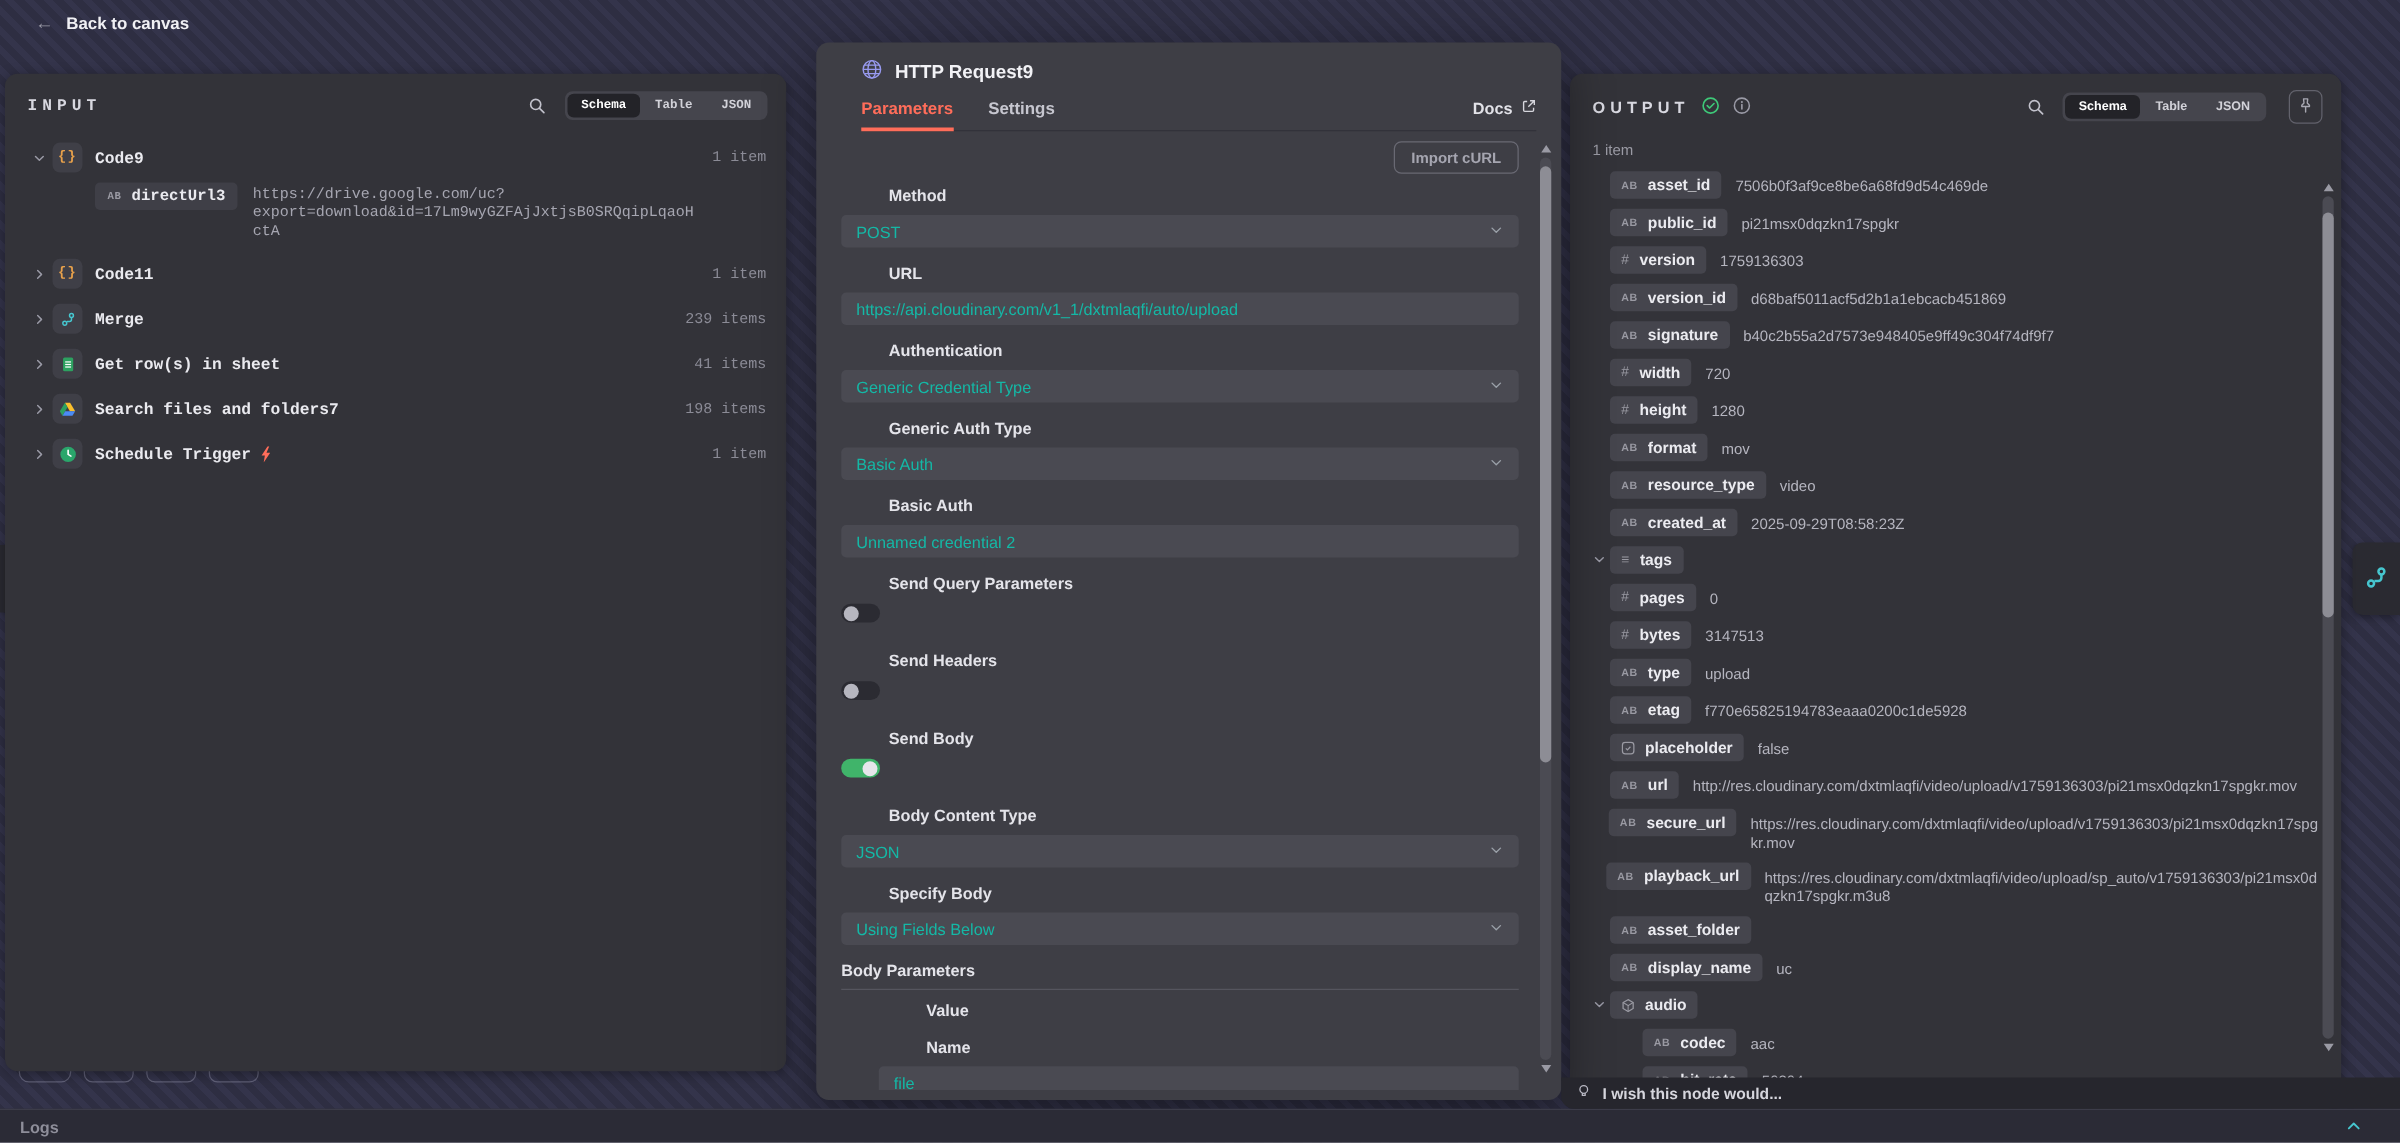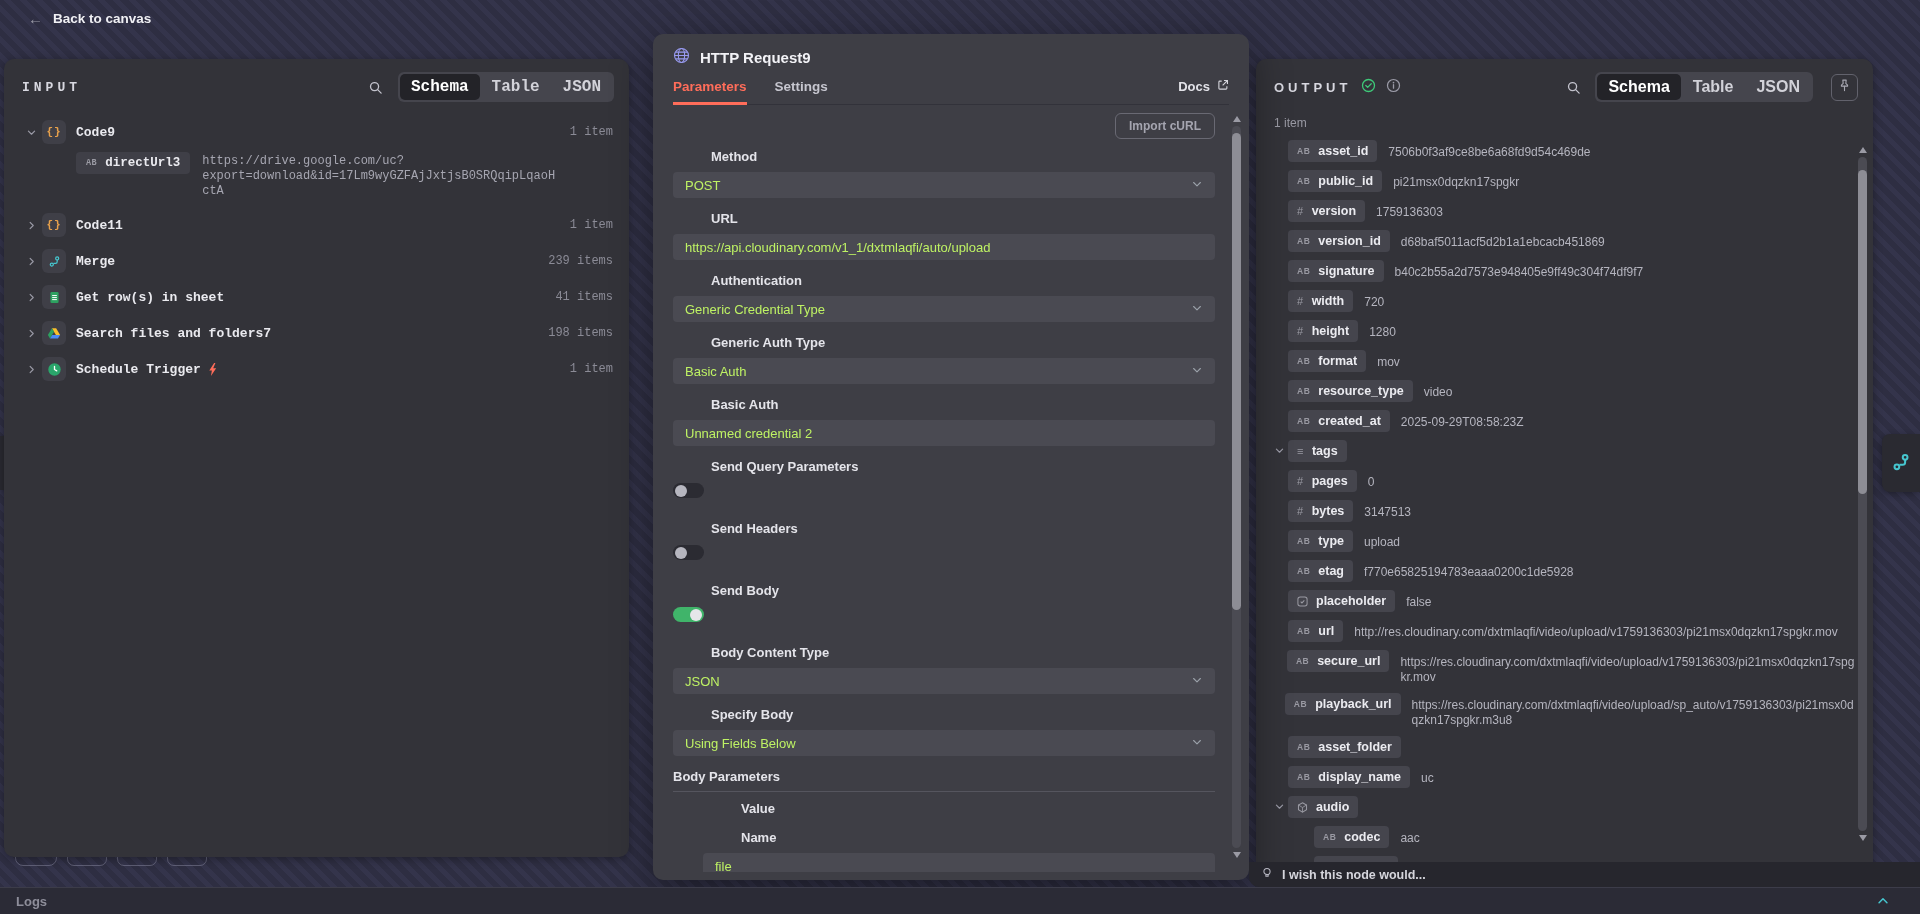--- a/index.html
+++ b/index.html
@@ -18,21 +18,21 @@
 
   
   .panel { background:#333339; border-radius:10px; box-shadow:0 2px 10px rgba(0,0,0,.35); z-index:2; overflow:hidden; }
   #input-panel  { left:4px;  top:59px; width:625px; height:798px;font-family:Liberation Mono, monospace; }
   #output-panel { left:1256px; top:59px; width:617px; height:828px; }
   .panel-header { display:flex; align-items:center; padding:13px 15px 10px 18px; gap:10px; }
   .panel-title { font-size:13px; font-weight:700; letter-spacing:4px; color:#d8d8e0; }
   .hdr-spacer { flex:1; }
   .icon-btn { display:flex; align-items:center; justify-content:center; width:24px; height:24px; cursor:pointer; }
   .seg { display:flex; background:#45454d; border-radius:6px; padding:2px; gap:1px; }
-  .seg-opt { font-size:16px; font-weight:600; color:#d2d2d9; padding:4px 11px; border-radius:5px; cursor:pointer; }
+  .seg-opt { font-size:10px; font-weight:600; color:#d2d2d9; padding:4px 11px; border-radius:5px; cursor:pointer; }
   .seg-opt.active { background:#232328; color:#ffffff; font-weight:700; }
   .pin-btn { width:27px; height:27px; border:1px solid #62626c; border-radius:6px; display:flex; align-items:center; justify-content:center; margin-left:8px; cursor:pointer; }
 
   
   .tree { padding:8px 16px 0 16px; }
   .trow { display:flex; align-items:center; height:24px; margin-bottom:12px; cursor:pointer; }
   .tchev { width:22px; display:flex; align-items:center; justify-content:center; cursor:pointer; }
   .nicon { width:24px; height:24px; border-radius:6px; background:#3f3f47; display:flex; align-items:center; justify-content:center; margin-right:10px; }
   .tlabel { font-size:13px; font-weight:700; color:#eaeaef; }
   .tbolt { margin-left:7px; display:flex; align-items:center; }
@@ -40,34 +40,34 @@
   .tchild { display:flex; align-items:flex-start; margin:-4px 0 14px 56px; }
   .pill { display:inline-flex; align-items:center; gap:8px; background:#3f3f47; border-radius:4px; padding:4px 10px; cursor:pointer; }
   .glyph { color:#9a9aa3; font-size:8.5px; font-weight:700; letter-spacing:.5px; display:flex; align-items:center; }
   .glyph.num, .glyph.arr { font-size:11px; font-weight:400; }
   .pill-key { font-size:12.5px; font-weight:700; color:#eaeaef; }
   .tchild-val { font-size:12px; color:#a6a6b1; margin-left:12px; line-height:15px; max-width:355px; overflow-wrap:break-word; word-break:break-word; padding-top:2px; }
 
   
   #node-modal { left:653px; top:34px; width:596px; height:846px; background:#3e3e45; border-radius:10px;
     box-shadow:0 12px 40px rgba(0,0,0,.45); z-index:3; overflow:hidden; }
-  .mhead { padding:13px 20px 0 20px; }
+  .mhead { padding:13px 20px 0 36px; }
   .mtitle-row { display:flex; align-items:center; gap:10px; margin-bottom:12px; }
   .mtitle { font-size:15px; font-weight:700; color:#f2f2f6; }
   .mtabs-row { display:flex; align-items:flex-end; border-bottom:1px solid #32323a; padding-bottom:10px; gap:28px; position:relative; }
   .mtab { font-size:13.5px; font-weight:600; color:#c6c6cf; cursor:pointer; position:relative; }
   .mtab.active { color:#ff6d5a; }
   .mtab.active::after { content:""; position:absolute; left:0; right:0; bottom:-11px; height:3px; background:#ff6d5a; }
   .docs-link { margin-left:auto; display:flex; align-items:center; gap:7px; color:#e2e2e8; font-weight:600; font-size:13px; cursor:pointer; }
   .mbody { padding:8px 34px 0 20px; height:calc(100% - 79px); overflow:hidden; position:relative; }
   .import-row { display:flex; justify-content:flex-end; margin-bottom:10px; }
   .btn-outline { border:1px solid #696973; background:transparent; color:#a5a5b0; border-radius:6px; font-size:12px; font-weight:600; padding:5px 13px; cursor:pointer; font-family:inherit; }
   .f { margin-bottom:13px; }
   .f-lbl { font-size:13px; font-weight:600; color:#e4e4ea; margin-bottom:7px; line-height:16px;padding-left:38px; }
-  .ctrl { height:26px; background:#4a4a52; border-radius:4px; display:flex; align-items:center; justify-content:space-between; padding:0 12px; font-size:13px; color:#bef264; cursor:pointer; }
+  .ctrl { height:26px; background:#4a4a52; border-radius:4px; display:flex; align-items:center; justify-content:space-between; padding:0 12px; font-size:13px; color:#14b8a6; cursor:pointer; }
   .f-toggle { margin-bottom:23px; }
   .f-toggle .f-lbl { margin-bottom:8px; }
   .toggle { width:31px; height:15px; border-radius:8px; background:#2b2b32; position:relative; cursor:pointer; }
   .toggle .knob { position:absolute; top:1.5px; left:2px; width:12px; height:12px; border-radius:50%; background:#b6b6bf; }
   .toggle.on { background:#40b46a; }
   .toggle.on .knob { left:auto; right:2px; background:#e6e6ea; }
   .f-section { font-size:13px; font-weight:700; color:#e4e4ea; border-bottom:1px solid #55555e; padding-bottom:6px; margin-bottom:9px; line-height:16px; }
   .f-indent { margin-left:30px; }
 
   

